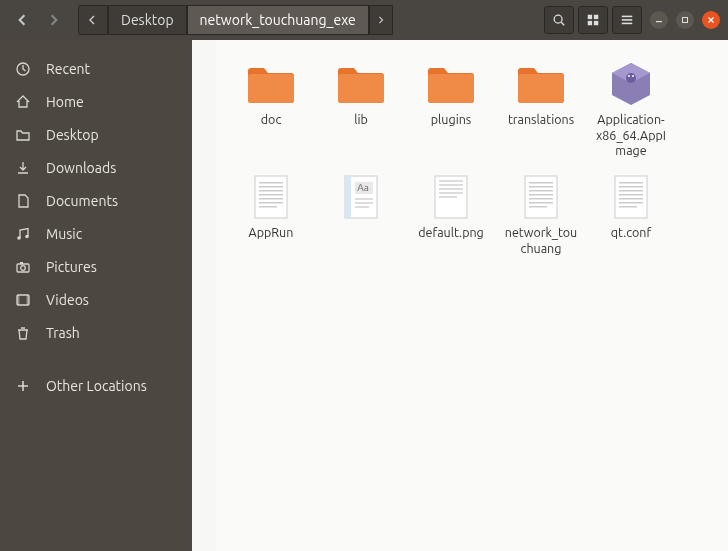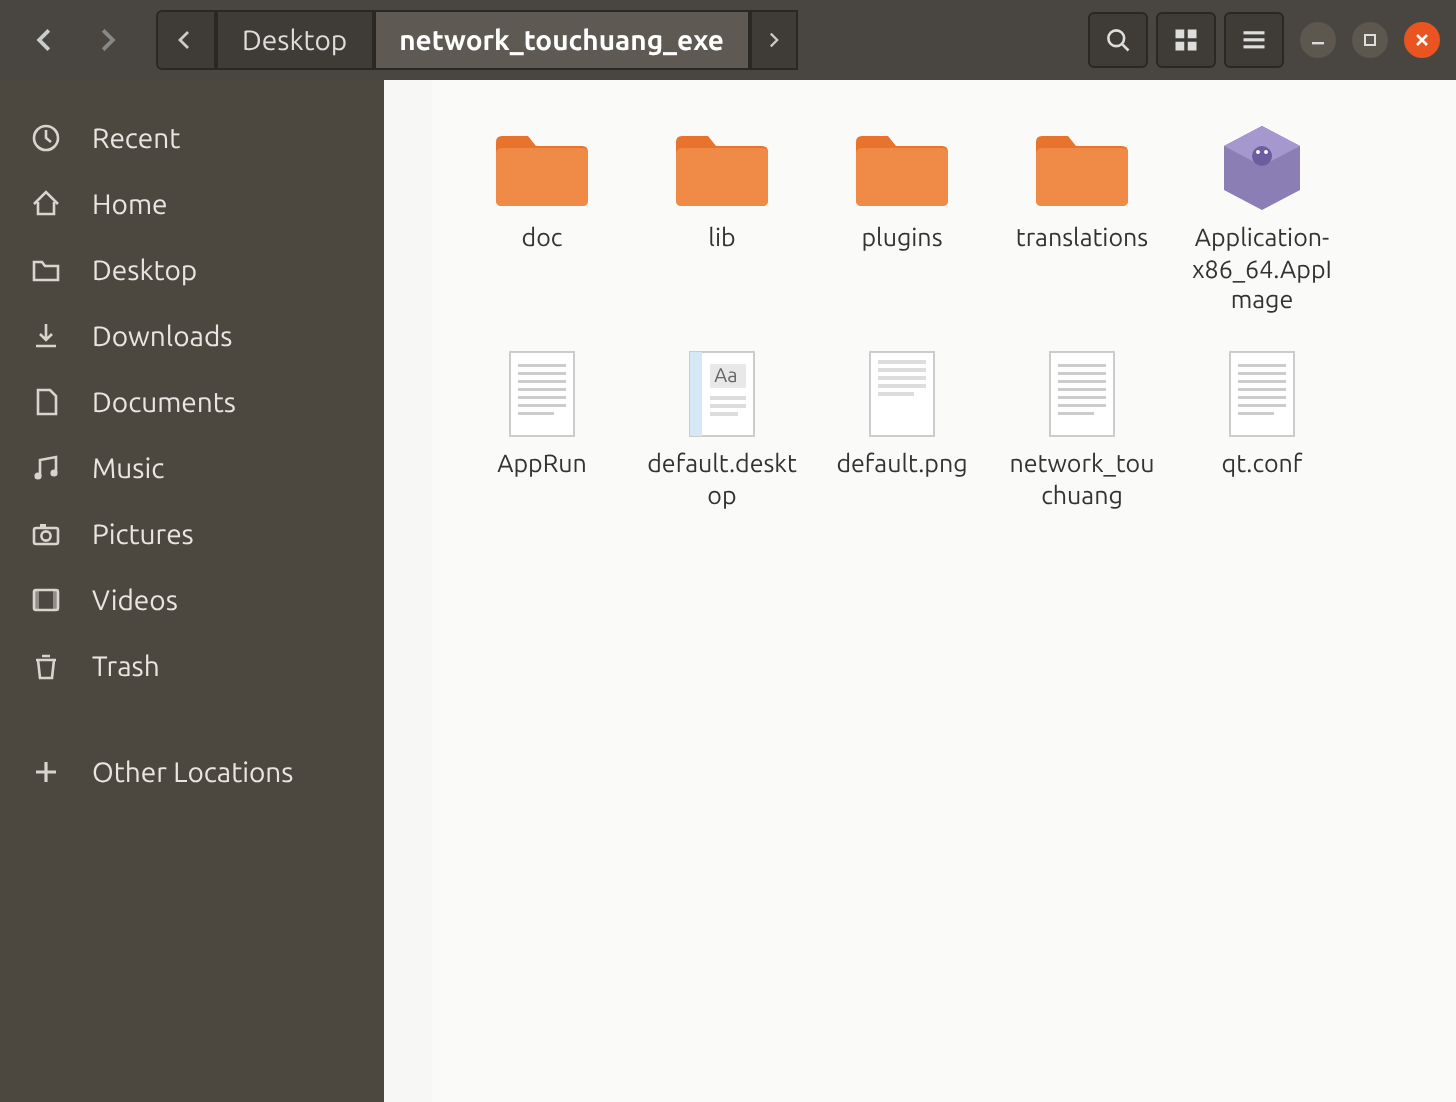--- a/index.html
+++ b/index.html
@@ -1,21 +1,21 @@
 <!DOCTYPE html>
 <html><head>
 <meta charset="utf-8">
 <style>
 * { margin: 0; padding: 0; box-sizing: border-box; font-family: Ubuntu, "Segoe UI", sans-serif; }
 body { width: 728px; height: 551px; background: #f7f7f6; overflow: hidden; }
 .titlebar { height: 40px; background: #494641; display: flex; align-items: center; padding: 0 8px; gap: 4px; }
 .nav-btn { width: 28px; height: 28px; display: flex; align-items: center; justify-content: center; color: #ddd; border-radius: 3px; }
 .breadcrumb { display: flex; align-items: center; margin-left: 6px; flex: 1; }
 .crumb { height: 30px; padding: 0 12px; display: flex; align-items: center; color: #ddd; font-size: 14px; background: #3f3c37; border: 1px solid #2a2824; }
-.crumb.active { background: #5e5a53; color: #fff; font-weight: bold; }
+.crumb.active { background: #5e5a53; color: #fff; }
 .crumb-home { width: 30px; padding: 0; justify-content: center; border-radius: 3px 0 0 3px; }
 .crumb-arrow { width: 24px; padding: 0; justify-content: center; }
 .tb-right { display: flex; align-items: center; gap: 4px; margin-left: 8px; }
 .tb-btn { width: 30px; height: 28px; background: #3f3c37; border: 1px solid #2a2824; display: flex; align-items: center; justify-content: center; color: #ddd; border-radius: 3px; }
 .win-btn { width: 18px; height: 18px; border-radius: 50%; display: flex; align-items: center; justify-content: center; margin-left: 4px; }
 .win-min { background: #5c574f; }
 .win-max { background: #5c574f; }
 .win-close { background: #e95420; }
 
 .body-area { display: flex; height: calc(100% - 40px); }
@@ -259,21 +259,20 @@
           <svg width="40" height="46" viewBox="0 0 40 46">
             <rect x="4" y="2" width="32" height="42" fill="#fff" stroke="#ccc"></rect>
             <rect x="4" y="2" width="6" height="42" fill="#d6e8f5"></rect>
             <rect x="14" y="8" width="18" height="12" fill="#e8e8e8"></rect>
             <text x="22" y="17" font-size="10" fill="#666" text-anchor="middle">Aa</text>
             <rect x="14" y="24" width="18" height="2" fill="#ddd"></rect>
             <rect x="14" y="28" width="18" height="2" fill="#ddd"></rect>
             <rect x="14" y="32" width="14" height="2" fill="#ddd"></rect>
           </svg>
         </div>
-        <div class="file-label">default.desktop</div>
       </div>
       <div class="file-item">
         <div class="file-icon">
           <svg width="40" height="46" viewBox="0 0 40 46">
             <rect x="4" y="2" width="32" height="42" fill="#fff" stroke="#ccc"></rect>
             <rect x="8" y="6" width="24" height="2" fill="#ddd"></rect>
             <rect x="8" y="10" width="24" height="2" fill="#ddd"></rect>
             <rect x="8" y="14" width="24" height="2" fill="#ddd"></rect>
             <rect x="8" y="18" width="24" height="2" fill="#ddd"></rect>
             <rect x="8" y="22" width="18" height="2" fill="#ddd"></rect>

